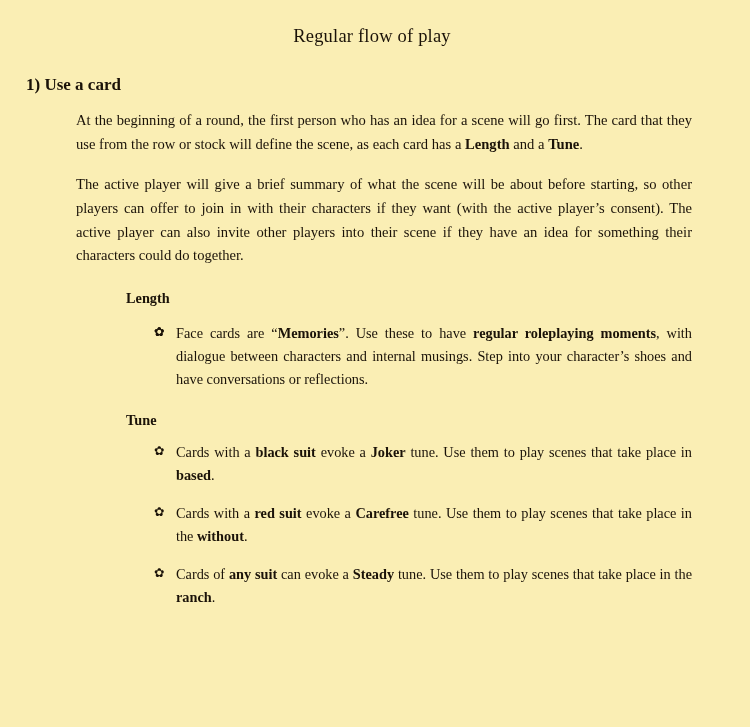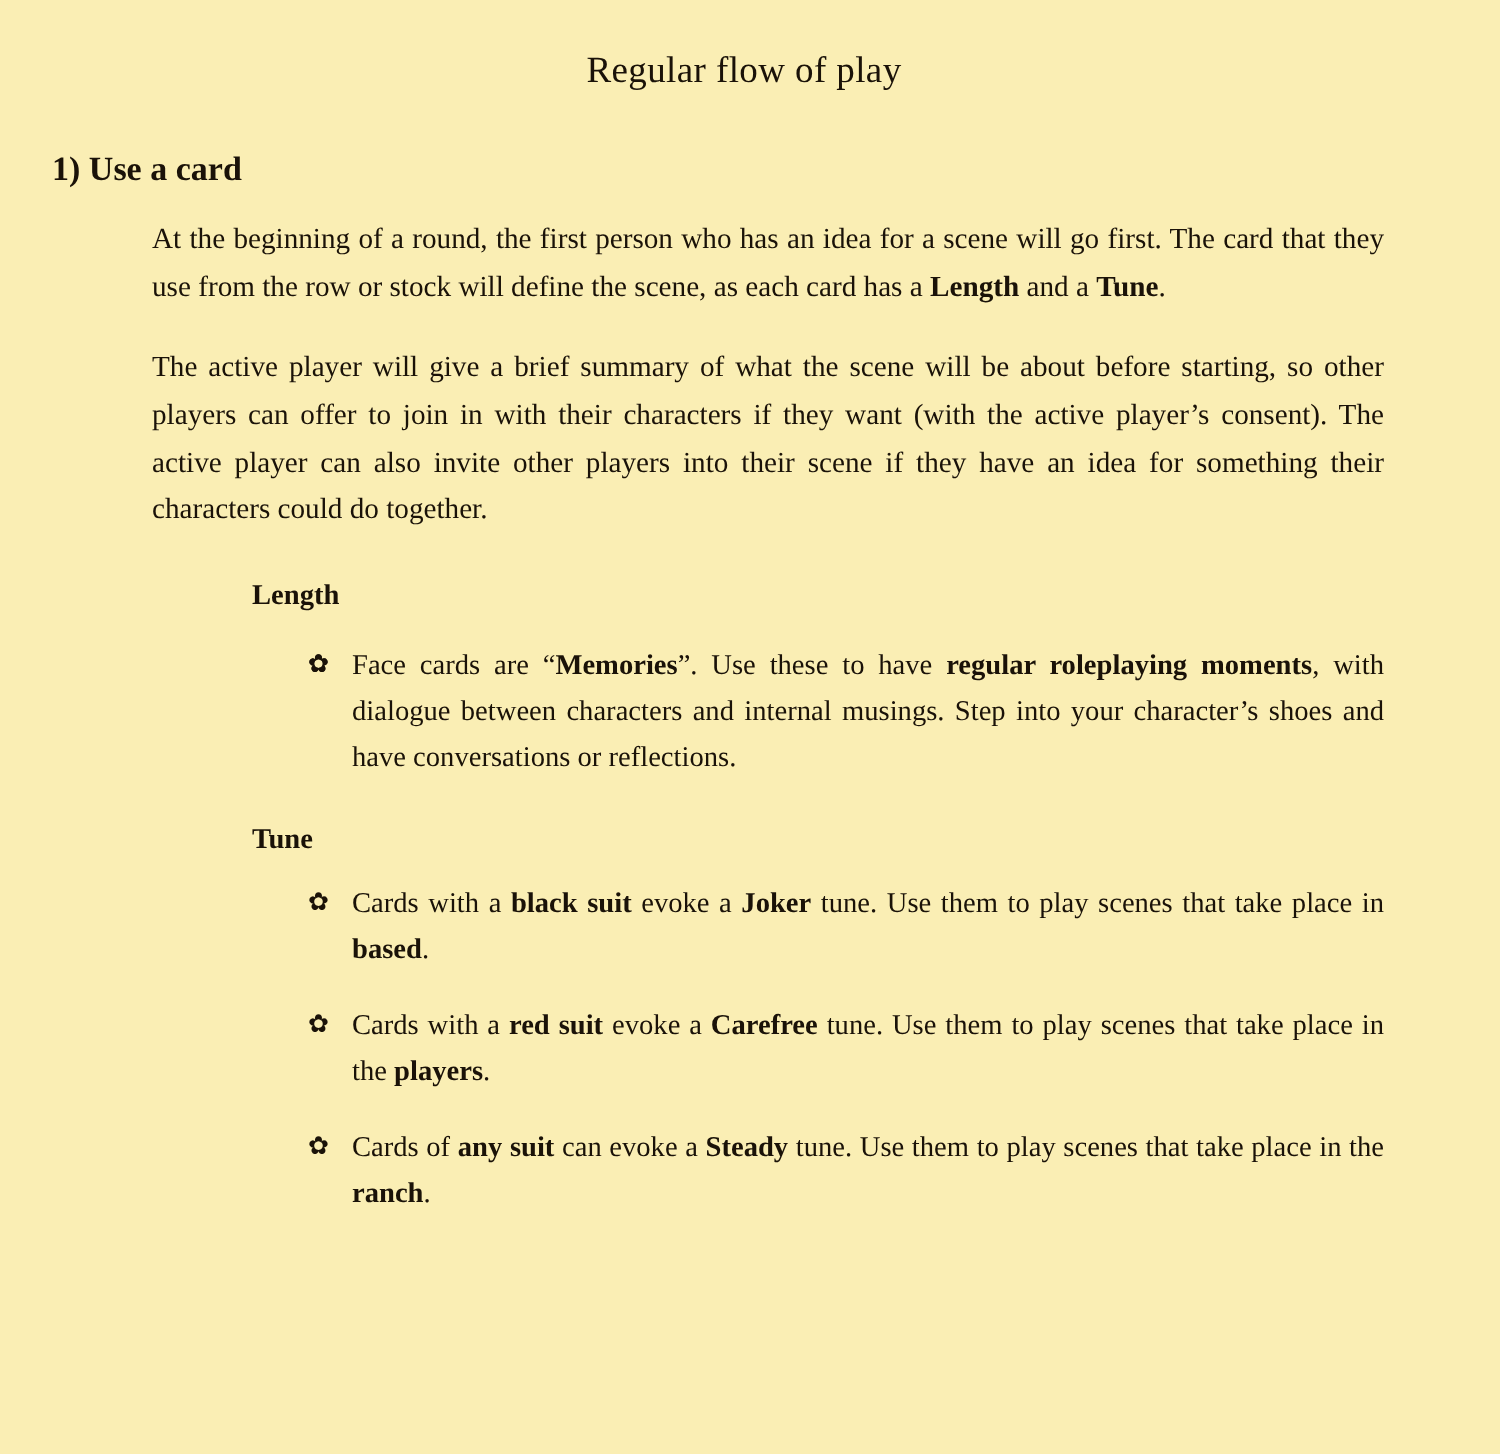--- a/index.html
+++ b/index.html
@@ -108,21 +108,21 @@
   </ul>
 
   <h3 class="sub-heading">Tune</h3>
   <ul class="bullets">
     <li>
       <span class="bullet-glyph">✿</span>
       <span>Cards with a <b>black suit</b> evoke a <b>Joker</b> tune. Use them to play scenes that take place in <b>based</b>.</span>
     </li>
     <li>
       <span class="bullet-glyph">✿</span>
-      <span>Cards with a <b>red suit</b> evoke a <b>Carefree</b> tune. Use them to play scenes that take place in the <b>players</b>.</span>
+      <span>Cards with a <b>red suit</b> evoke a <b>Carefree</b> tune. Use them to play scenes that take place in the <b>without</b>.</span>
     </li>
     <li>
       <span class="bullet-glyph">✿</span>
       <span>Cards of <b>any suit</b> can evoke a <b>Steady</b> tune. Use them to play scenes that take place in the <b>ranch</b>.</span>
     </li>
   </ul>
 
 </div>
 
 </body></html>

